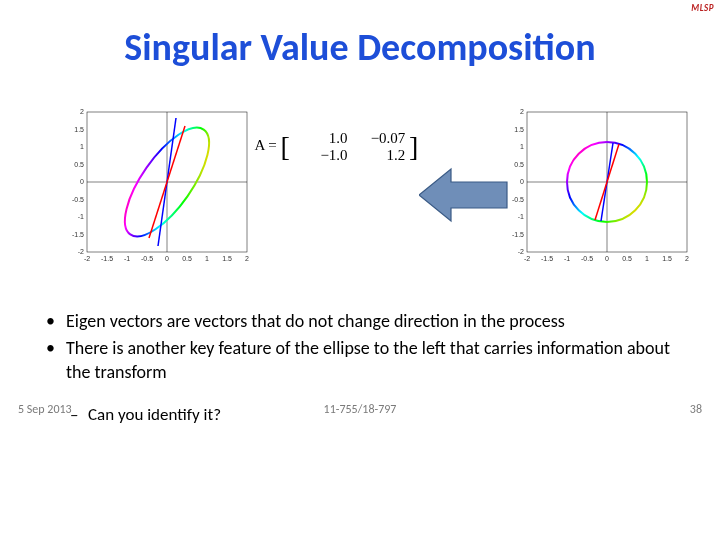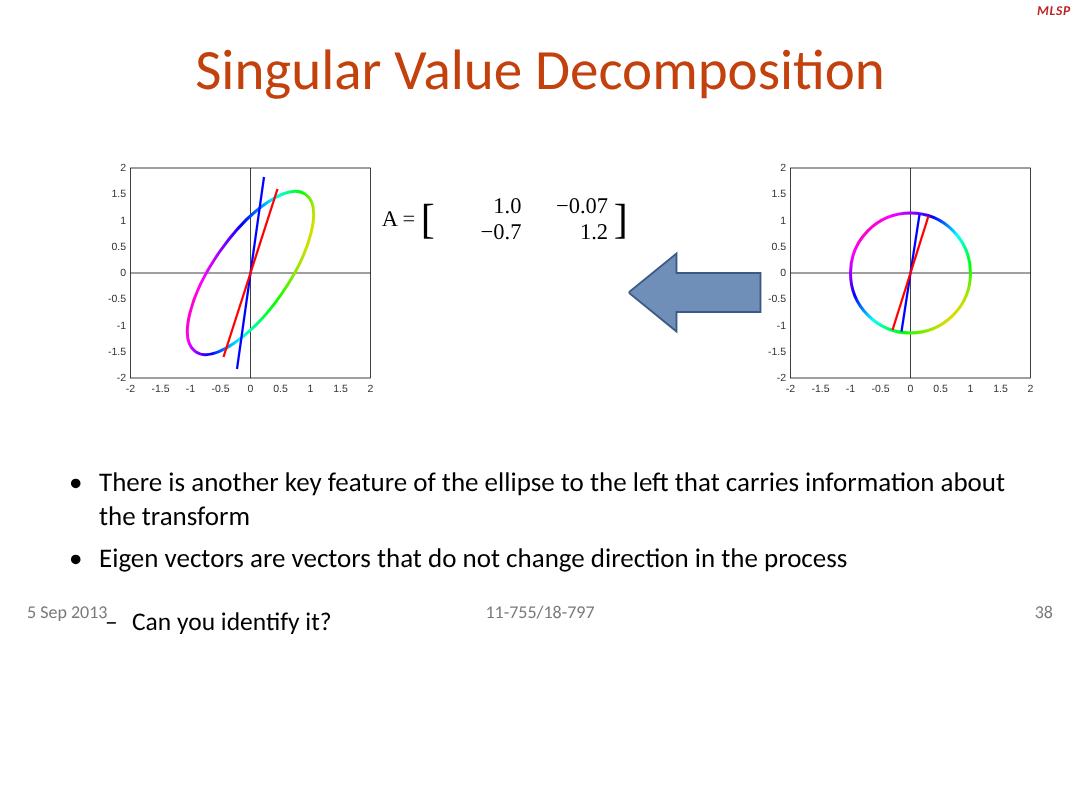--- a/index.html
+++ b/index.html
@@ -1,19 +1,19 @@
 <!DOCTYPE html>
 <html><head>
 <meta charset="utf-8">
 <style>
   * { box-sizing: border-box; margin: 0; padding: 0; }
   html, body { width: 720px; height: 540px; font-family: Calibri, Arial, sans-serif; background: #fff; color: #000; overflow: hidden; }
   .slide { position: relative; width: 720px; height: 412px; }
   .logo { position: absolute; top: 2px; right: 6px; font-size: 9px; font-weight: bold; color: #b22; font-style: italic; letter-spacing: 0.5px; }
-  .title { position: absolute; top: 24px; left: 0; width: 720px; text-align: center; font-size: 38px; font-weight: normal; color: #c2410c; }
+  .title { position: absolute; top: 24px; left: 0; width: 720px; text-align: center; font-size: 38px; font-weight: bold; color: #1d4ed8; }
   .figrow { position: absolute; top: 100px; left: 69px; width: 625px; height: 170px; display: flex; align-items: center; justify-content: space-between; }
   .plotbox { width: 185px; height: 155px; position: relative; }
   .plotbox svg { display: block; }
   .matrix { width: 170px; text-align: center; font-family: "Times New Roman", serif; font-size: 15px; position: relative; top: -38px; }
   .matrix .br { font-size: 28px; line-height: 0; vertical-align: middle; }
   .arrowwrap { width: 90px; display: flex; justify-content: center; position: relative; top: 10px; }
   .bullets { position: absolute; top: 310px; left: 40px; width: 640px; font-size: 18px; line-height: 1.3; }
   .bullets ul { list-style: none; }
   .bullets .l1 { position: relative; padding-left: 26px; margin-bottom: 4px; }
   .bullets .l1::before { content: "•"; position: absolute; left: 6px; }
@@ -84,21 +84,21 @@
         <line x1="98" y1="74" x2="80" y2="130" stroke="red" stroke-width="1.5"></line>
       </svg>
     </div>
 
     <div class="matrix">
       <span>A =</span>
       <span class="br">[</span>
       <span style="display:inline-block;vertical-align:middle;">
         <span style="display:inline-block;width:54px;text-align:right;">1.0</span>
         <span style="display:inline-block;width:54px;text-align:right;">−0.07</span><br>
-        <span style="display:inline-block;width:54px;text-align:right;">−0.7</span>
+        <span style="display:inline-block;width:54px;text-align:right;">−1.0</span>
         <span style="display:inline-block;width:54px;text-align:right;">1.2</span>
       </span>
       <span class="br">]</span>
     </div>
 
     <div class="arrowwrap">
       <svg width="90" height="60" viewBox="0 0 90 60">
         <polygon points="0,30 32,4 32,17 88,17 88,43 32,43 32,56" fill="#6f8eb8" stroke="#3a5a85" stroke-width="1.2"></polygon>
       </svg>
     </div>
@@ -146,22 +146,22 @@
         <line x1="98" y1="74" x2="92" y2="113" stroke="blue" stroke-width="1.5"></line>
         <line x1="98" y1="74" x2="110" y2="36" stroke="red" stroke-width="1.5"></line>
         <line x1="98" y1="74" x2="86" y2="112" stroke="red" stroke-width="1.5"></line>
       </svg>
     </div>
 
   </div>
 
   <div class="bullets">
     <ul>
+      <li class="l1">Eigen vectors are vectors that do not change direction in the process</li>
       <li class="l1">There is another key feature of the ellipse to the left that carries information about the transform</li>
-      <li class="l1">Eigen vectors are vectors that do not change direction in the process</li>
       <li class="l2">Can you identify it?</li>
     </ul>
   </div>
 
   <div class="footer">
     <span class="foot-l">5 Sep 2013</span>
     <span class="foot-c">11-755/18-797</span>
     <span class="foot-r">38</span>
   </div>
 </div>

